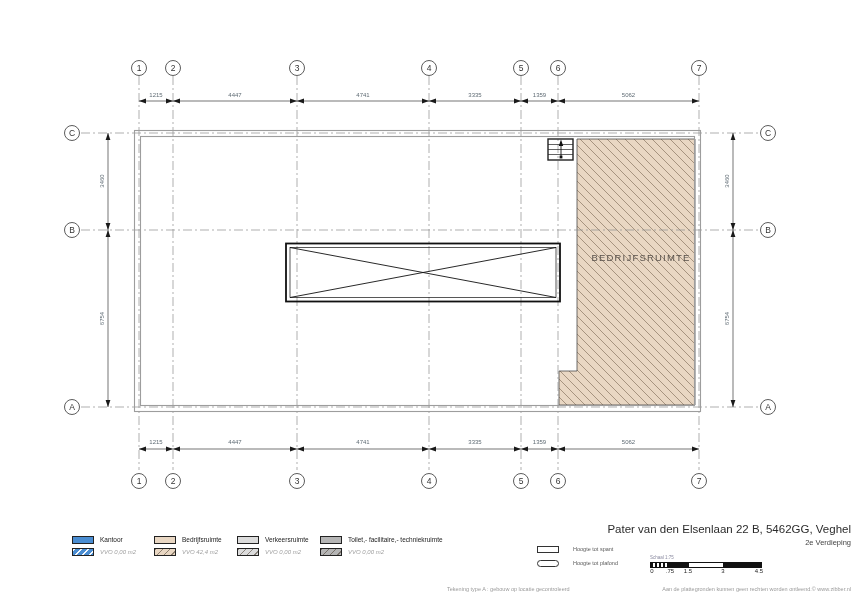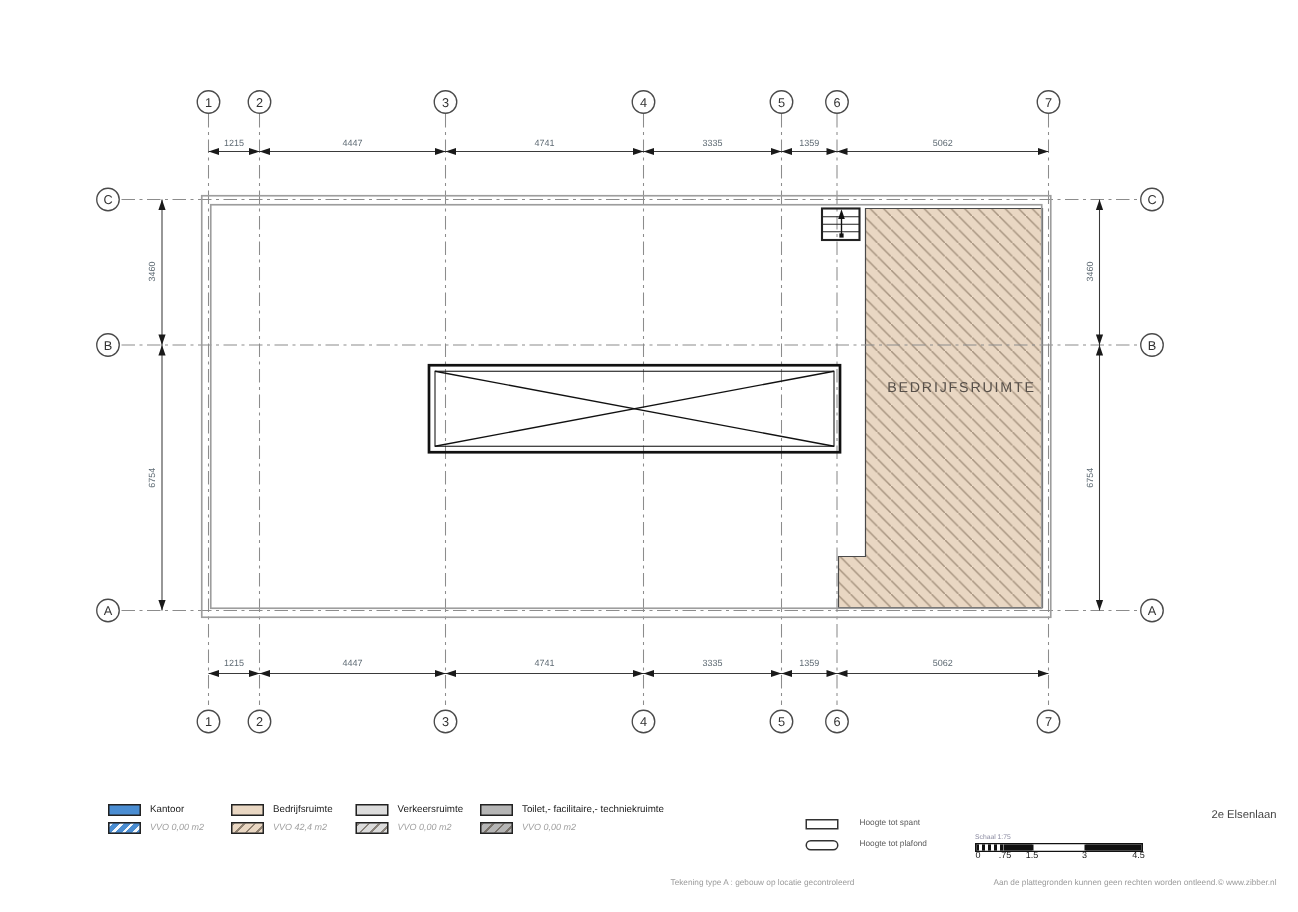--- a/index.html
+++ b/index.html
@@ -311,21 +311,22 @@
         <span class="hsw"></span>
         <span class="hlabel">Hoogte tot spant</span>
       </div>
   <div class="hrow">
         <span class="hsw round"></span>
         <span class="hlabel">Hoogte tot plafond</span>
       </div>
 </div>
 
 
-<div class="floor">2e Elsenlaan</div>
+<div class="title">Pater van den Elsenlaan 22 B, 5462GG, Veghel</div>
+<div class="floor">2e Verdieping</div>
 
 
 <div class="scaleblock">
   <div class="scalelabel">Schaal 1:75</div>
   <div class="sbar">
     <span class="sseg s-check"></span>
     <span class="sseg s-black1"></span>
     <span class="sseg s-white"></span>
     <span class="sseg s-black2"></span>
   </div>

